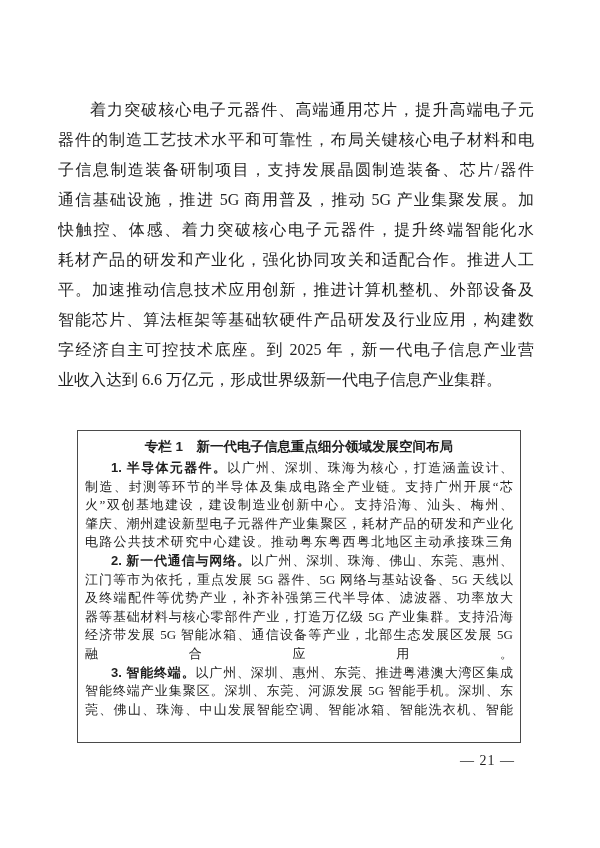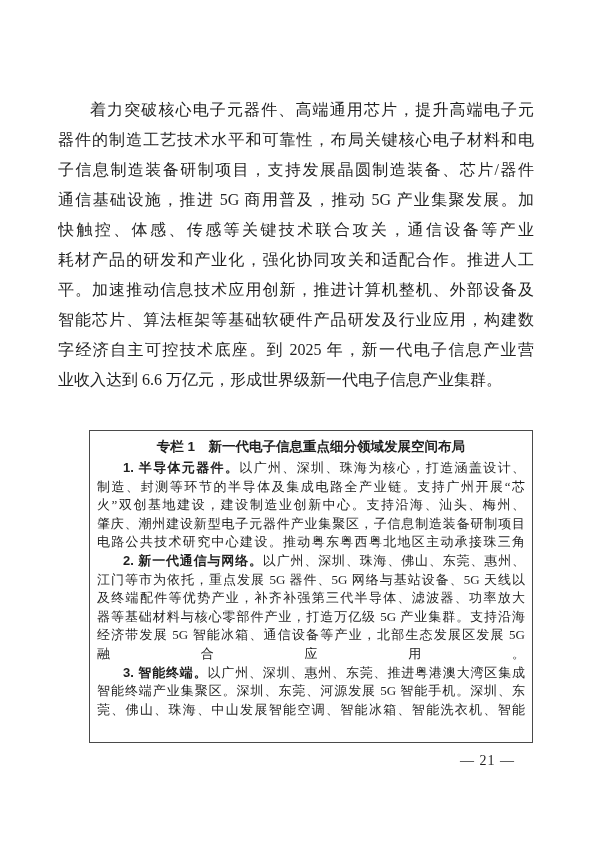--- a/index.html
+++ b/index.html
@@ -32,21 +32,20 @@
   .pl { text-align-last:left; }
 
   
   .box {
     position:absolute;
     left:77px; top:430px;
     width:444px; height:313px;
     border:1px solid #4a4a4a;
     box-sizing:border-box;
     padding:5px 7px 0 7px;
-    margin-left:12px;
   }
   .box-title {
     font-family:"Liberation Sans","DejaVu Sans",sans-serif;
     font-weight:700;
     font-size:13.5px;
     line-height:21px;
     height:21px;
     text-align:center;
     margin-bottom:2px;
     overflow:hidden;
@@ -79,37 +78,37 @@
 </head>
 <body>
 
 <div class="page">
 
   <div class="main-text">
     <div class="mline indent">着力突破核心电子元器件、高端通用芯片，提升高端电子元</div>
     <div class="mline">器件的制造工艺技术水平和可靠性，布局关键核心电子材料和电</div>
     <div class="mline">子信息制造装备研制项目，支持发展晶圆制造装备、芯片/器件</div>
     <div class="mline">通信基础设施，推进 5G 商用普及，推动 5G 产业集聚发展。加</div>
-    <div class="mline">快触控、体感、传感等关键技术联合攻关，通信设备等产业</div>
+    <div class="mline">快触控、体感、着力突破核心电子元器件，提升终端智能化水</div>
     <div class="mline">耗材产品的研发和产业化，强化协同攻关和适配合作。推进人工</div>
     <div class="mline">平。加速推动信息技术应用创新，推进计算机整机、外部设备及</div>
     <div class="mline">智能芯片、算法框架等基础软硬件产品研发及行业应用，构建数</div>
     <div class="mline">字经济自主可控技术底座。到 2025 年，新一代电子信息产业营</div>
     <div class="mline pl">业收入达到 6.6 万亿元，形成世界级新一代电子信息产业集群。</div>
   </div>
 
   <div class="box">
     <div class="box-title">专栏 1　新一代电子信息重点细分领域发展空间布局</div>
 
     <div class="bline indent">
       <span class="lead">1. 半导体元器件。</span><span>以广州、深圳、珠海为核心，打造涵盖设计、</span>
     </div>
     <div class="bline">制造、封测等环节的半导体及集成电路全产业链。支持广州开展“芯</div>
     <div class="bline">火”双创基地建设，建设制造业创新中心。支持沿海、汕头、梅州、</div>
-    <div class="bline">肇庆、潮州建设新型电子元器件产业集聚区，子信息制造装备研制项目</div>
+    <div class="bline">肇庆、潮州建设新型电子元器件产业集聚区，耗材产品的研发和产业化</div>
     <div class="bline">电路公共技术研究中心建设。推动粤东粤西粤北地区主动承接珠三角</div>
 
     <div class="bline indent">
       <span class="lead">2. 新一代通信与网络。</span><span>以广州、深圳、珠海、佛山、东莞、惠州、</span>
     </div>
     <div class="bline">江门等市为依托，重点发展 5G 器件、5G 网络与基站设备、5G 天线以</div>
     <div class="bline">及终端配件等优势产业，补齐补强第三代半导体、滤波器、功率放大</div>
     <div class="bline">器等基础材料与核心零部件产业，打造万亿级 5G 产业集群。支持沿海</div>
     <div class="bline">经济带发展 5G 智能冰箱、通信设备等产业，北部生态发展区发展 5G</div>
     <div class="bline pl">融合应用。</div>

